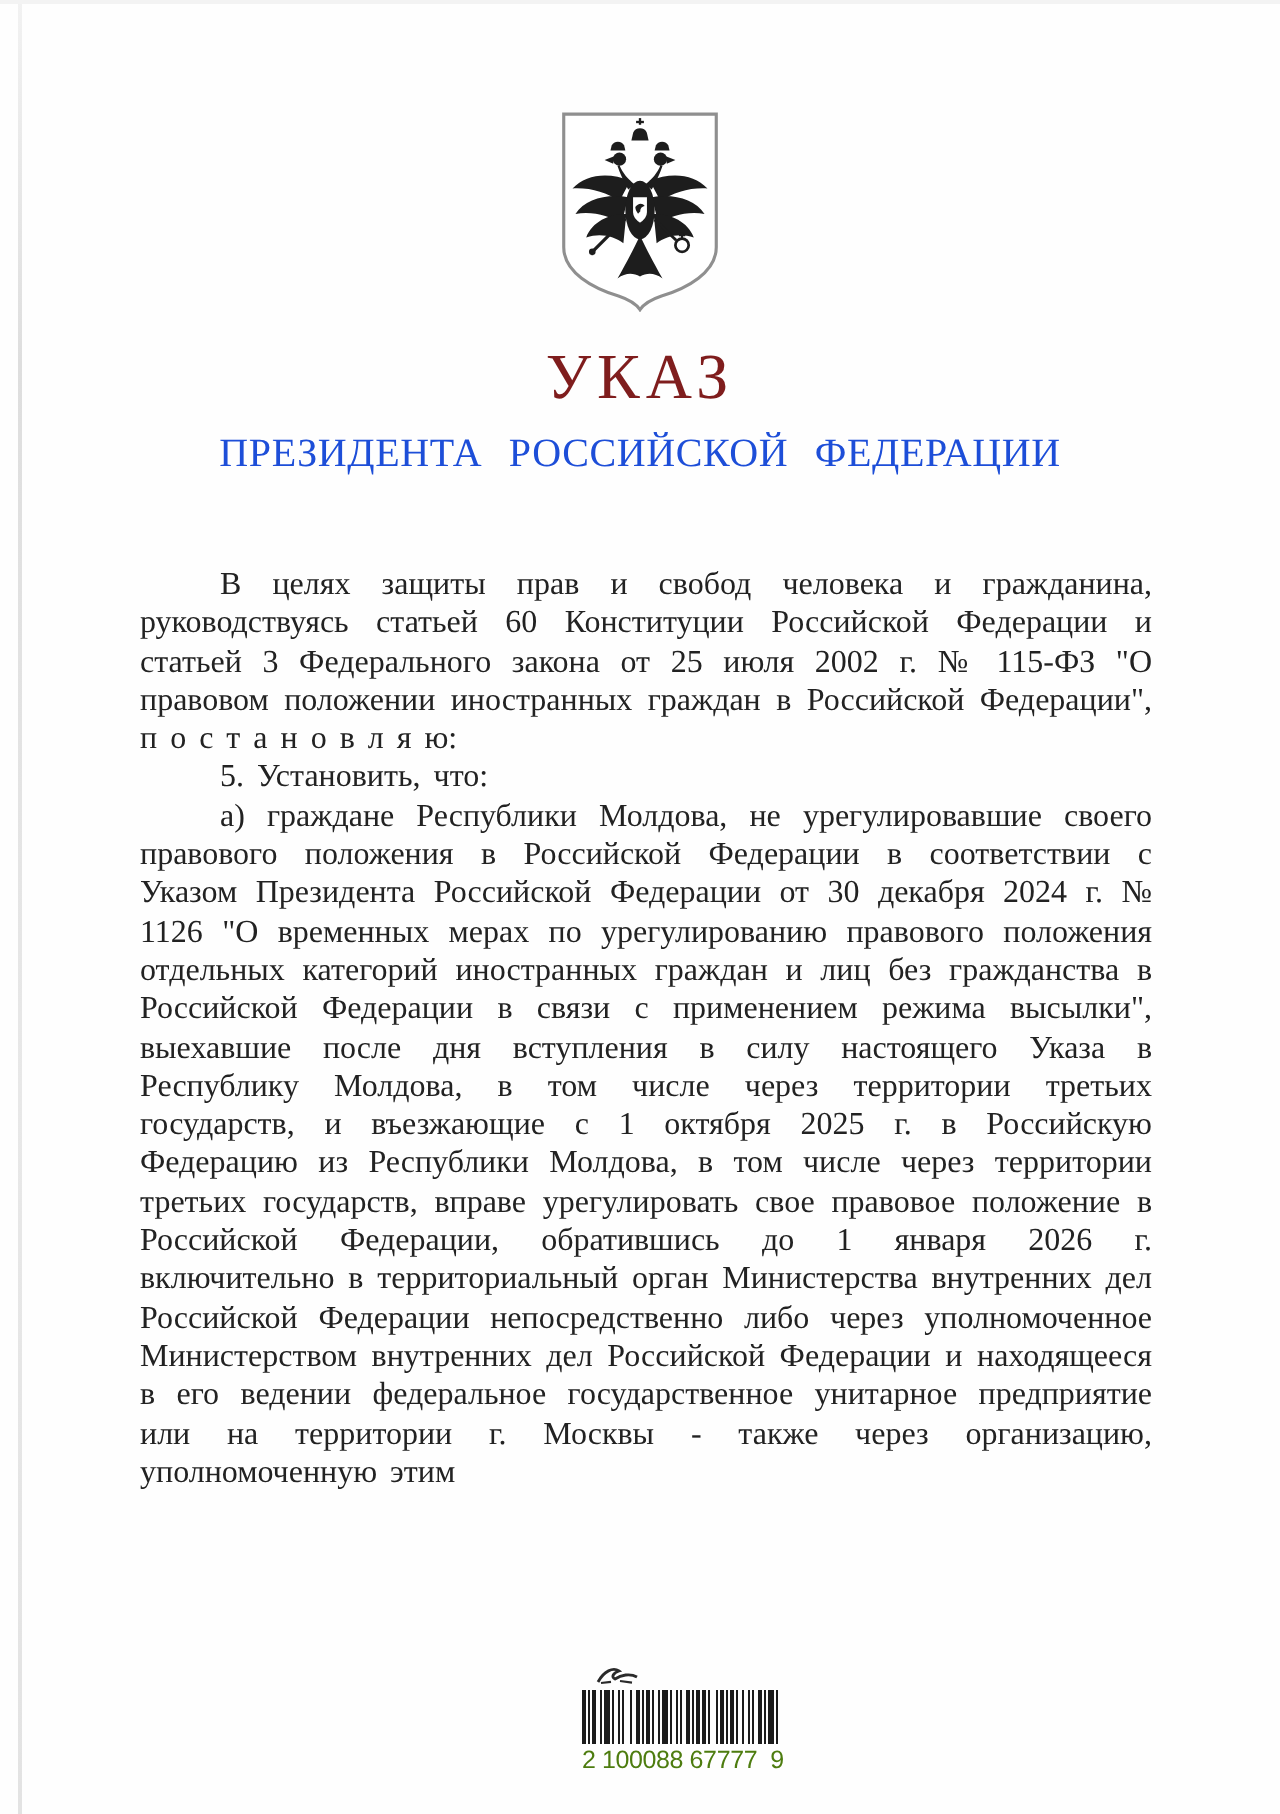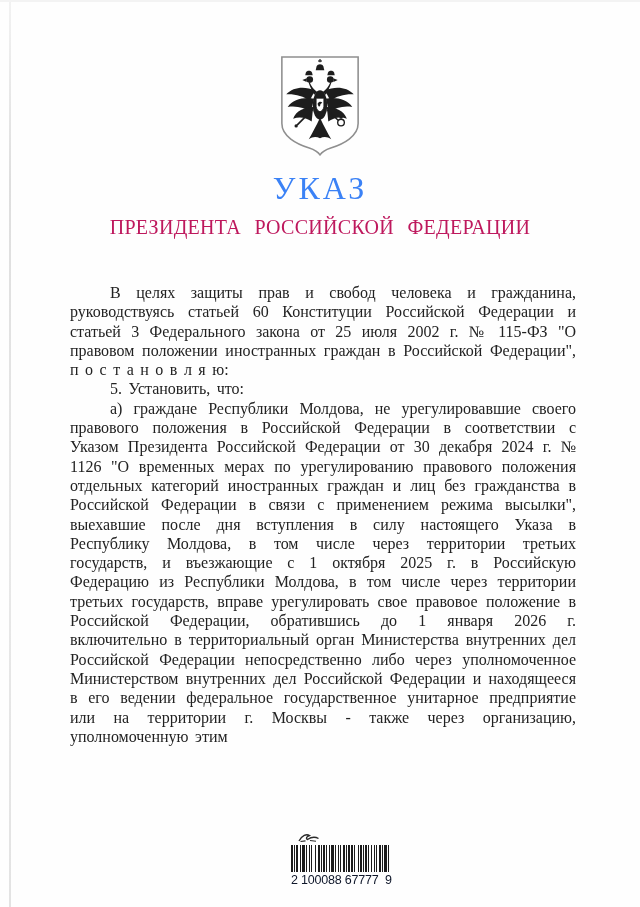--- a/index.html
+++ b/index.html
@@ -30,30 +30,30 @@
     margin: 0 auto;
     padding-top: 54px;
     line-height: 0;
   }
   .doc-type {
     margin: 14px 0 0 0;
     text-align: center;
     font-size: 32px;
     font-weight: 400;
     letter-spacing: 3px;
-    color: #3b82f6;
+    color: #7f1d1d;
   }
   .issuer {
     margin-top: 9px;
     text-align: center;
     font-size: 20px;
     letter-spacing: 0.3px;
     word-spacing: 8px;
     white-space: nowrap;
-    color: #be185d;
+    color: #1d4ed8;
   }
   .decree-title {
     margin-top: 44px;
     text-align: center;
     font-weight: bold;
     font-size: 16.5px;
     line-height: 20px;
     color: #161616;
   }
   .body-text {
@@ -87,21 +87,21 @@
     margin-top: 1px;
   }
   .barcode .bar { background: #1c1c1c; height: 100%; flex: 0 0 auto; }
   .barcode .gap { background: transparent; height: 100%; flex: 0 0 auto; }
   .barcode-digits {
     margin-top: 1px;
     font-family: "Liberation Sans", sans-serif;
     font-size: 12.5px;
     letter-spacing: -0.2px;
     white-space: pre;
-    color: #0f172a;
+    color: #4d7c0f;
   }
 </style>
 </head>
 <body>
 
 <div class="page">
   <div class="scan-edge-left"></div>
   <div class="scan-edge-top"></div>
 
   <div class="emblem">

